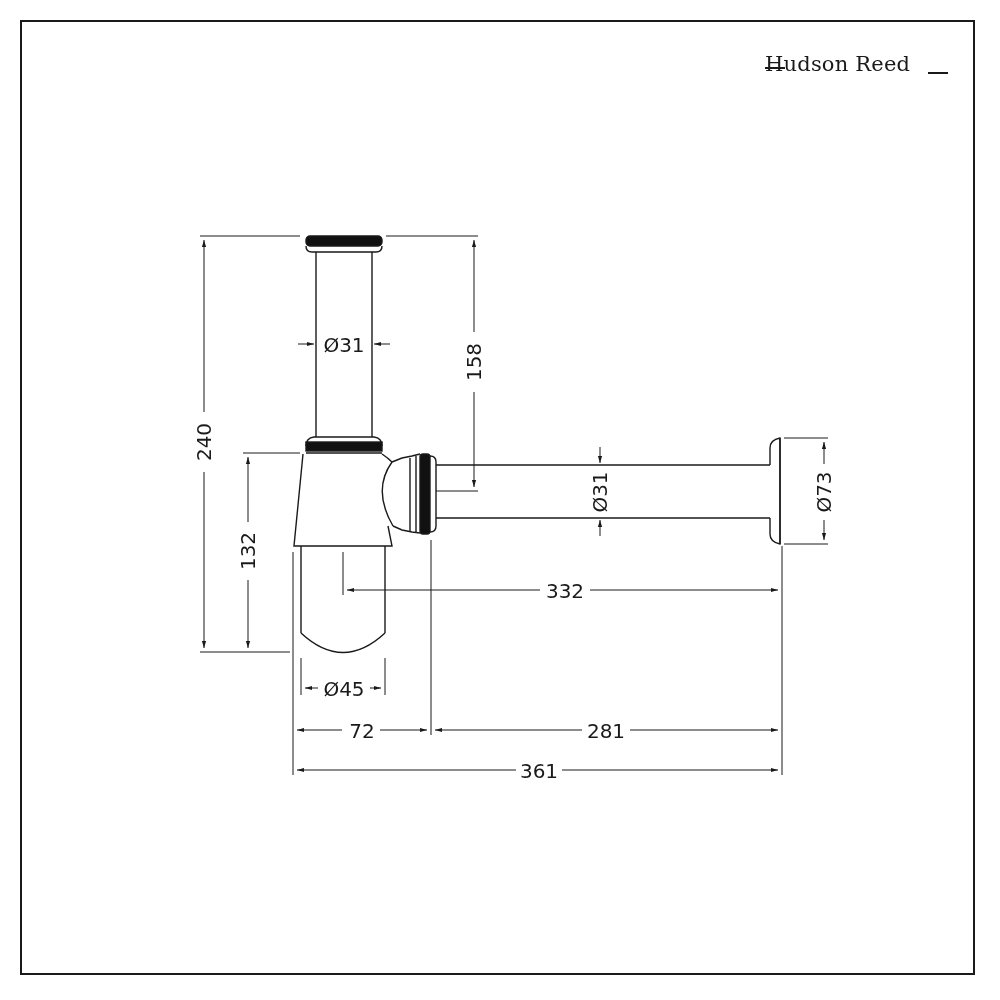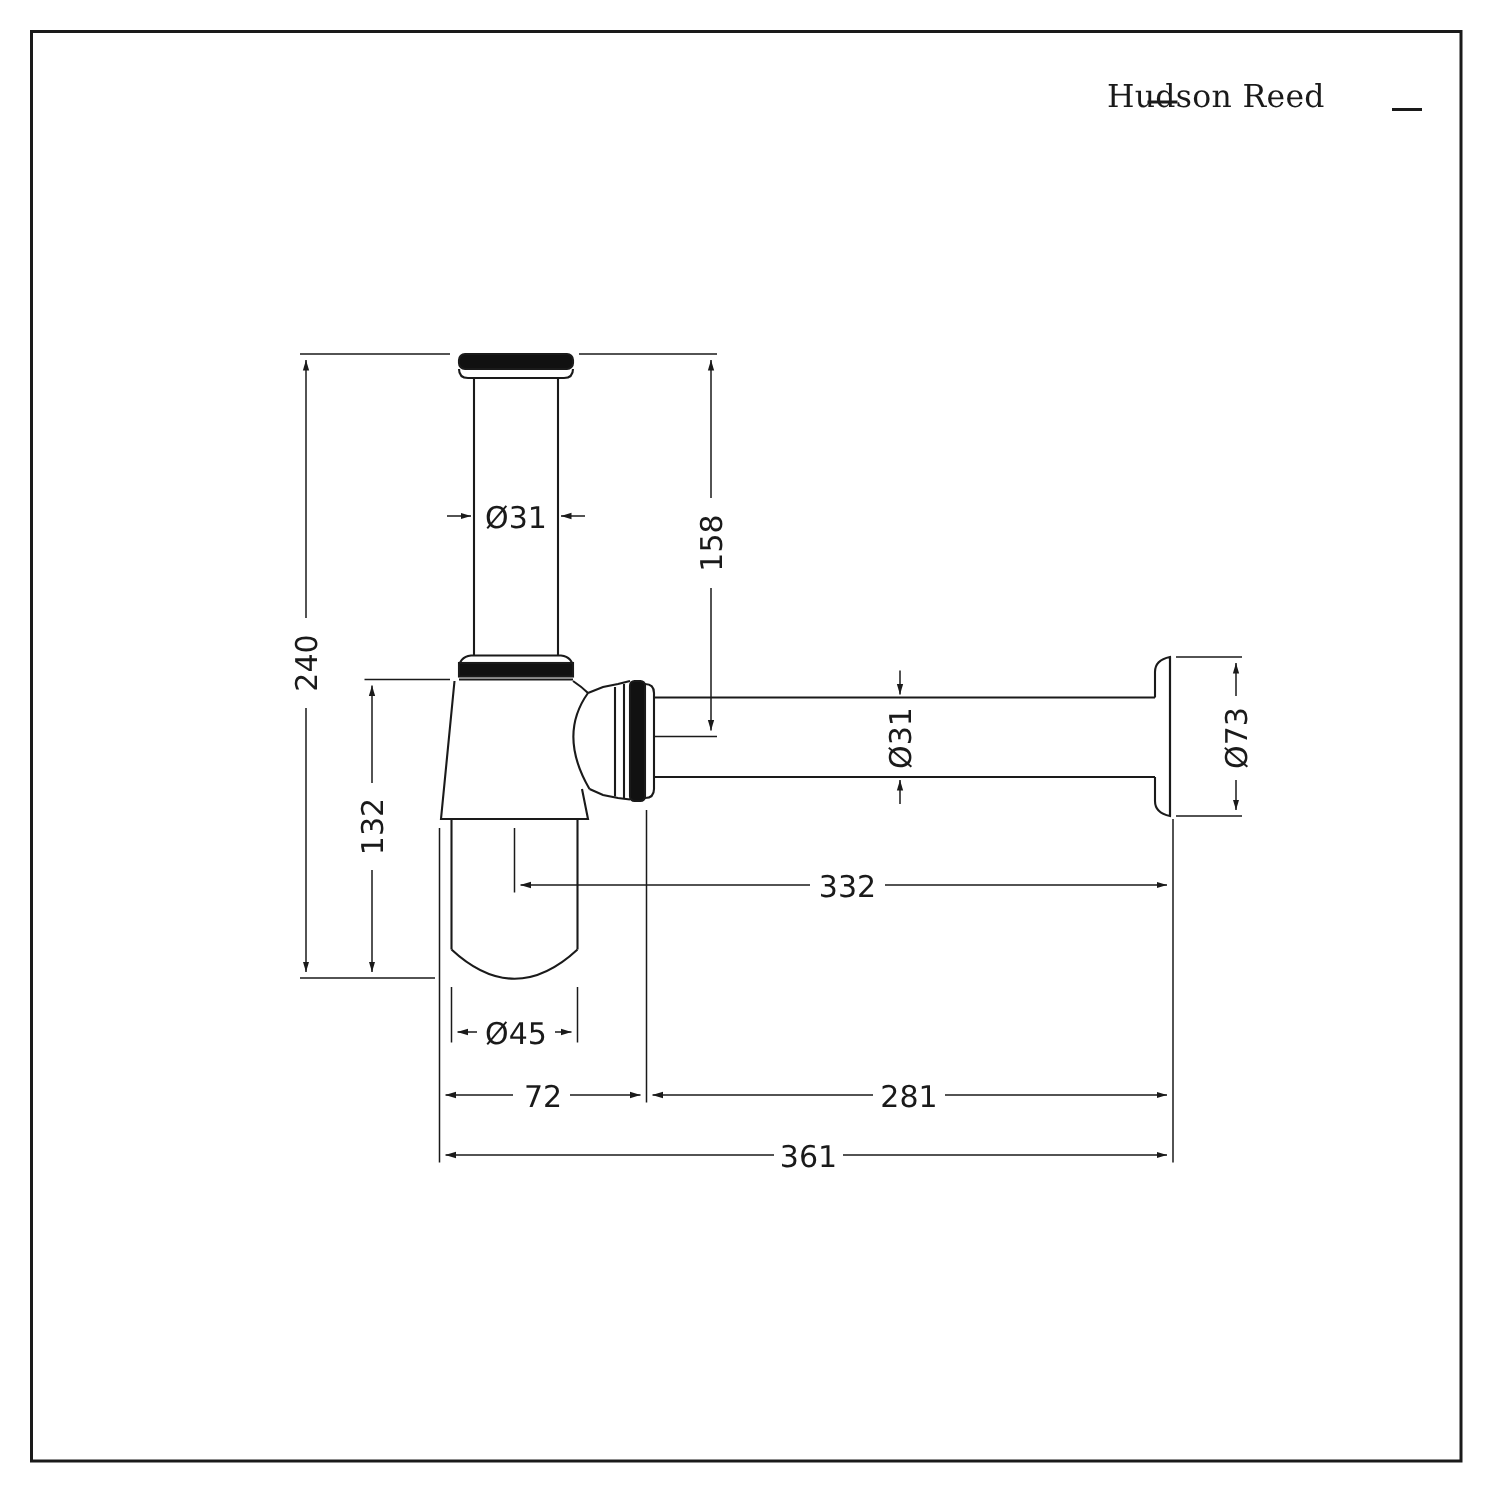--- a/index.html
+++ b/index.html
@@ -1,18 +1,18 @@
 <!DOCTYPE html>
 <html><head>
   <meta charset="utf-8">
   <style>
     html, body { margin: 0; padding: 0; background: #ffffff; }
     body { width: 1000px; height: 1000px; position: relative; overflow: hidden; font-family: "DejaVu Sans", sans-serif; }
     .frame { position: absolute; left: 20px; top: 20px; width: 955px; height: 955px; border: 2px solid #1a1a1a; box-sizing: border-box; }
-    .brand { position: absolute; left: 738px; top: 52px; font-family: "DejaVu Serif", serif; font-size: 21px; color: #1a1a1a; letter-spacing: 0.2px; }
+    .brand { position: absolute; left: 765px; top: 52px; font-family: "DejaVu Serif", serif; font-size: 21px; color: #1a1a1a; letter-spacing: 0.2px; }
     .brand-line-left { position: absolute; left: 765px; top: 67px; width: 20px; height: 1.5px; background: #1a1a1a; }
     .brand-line-right { position: absolute; left: 928px; top: 72px; width: 20px; height: 1.5px; background: #1a1a1a; }
     svg { position: absolute; left: 0; top: 0; }
     .dim-text { font-family: "DejaVu Sans", sans-serif; font-size: 20px; fill: #1a1a1a; }
   </style>
 </head>
 <body>
 
 <div class="frame"></div>
 

